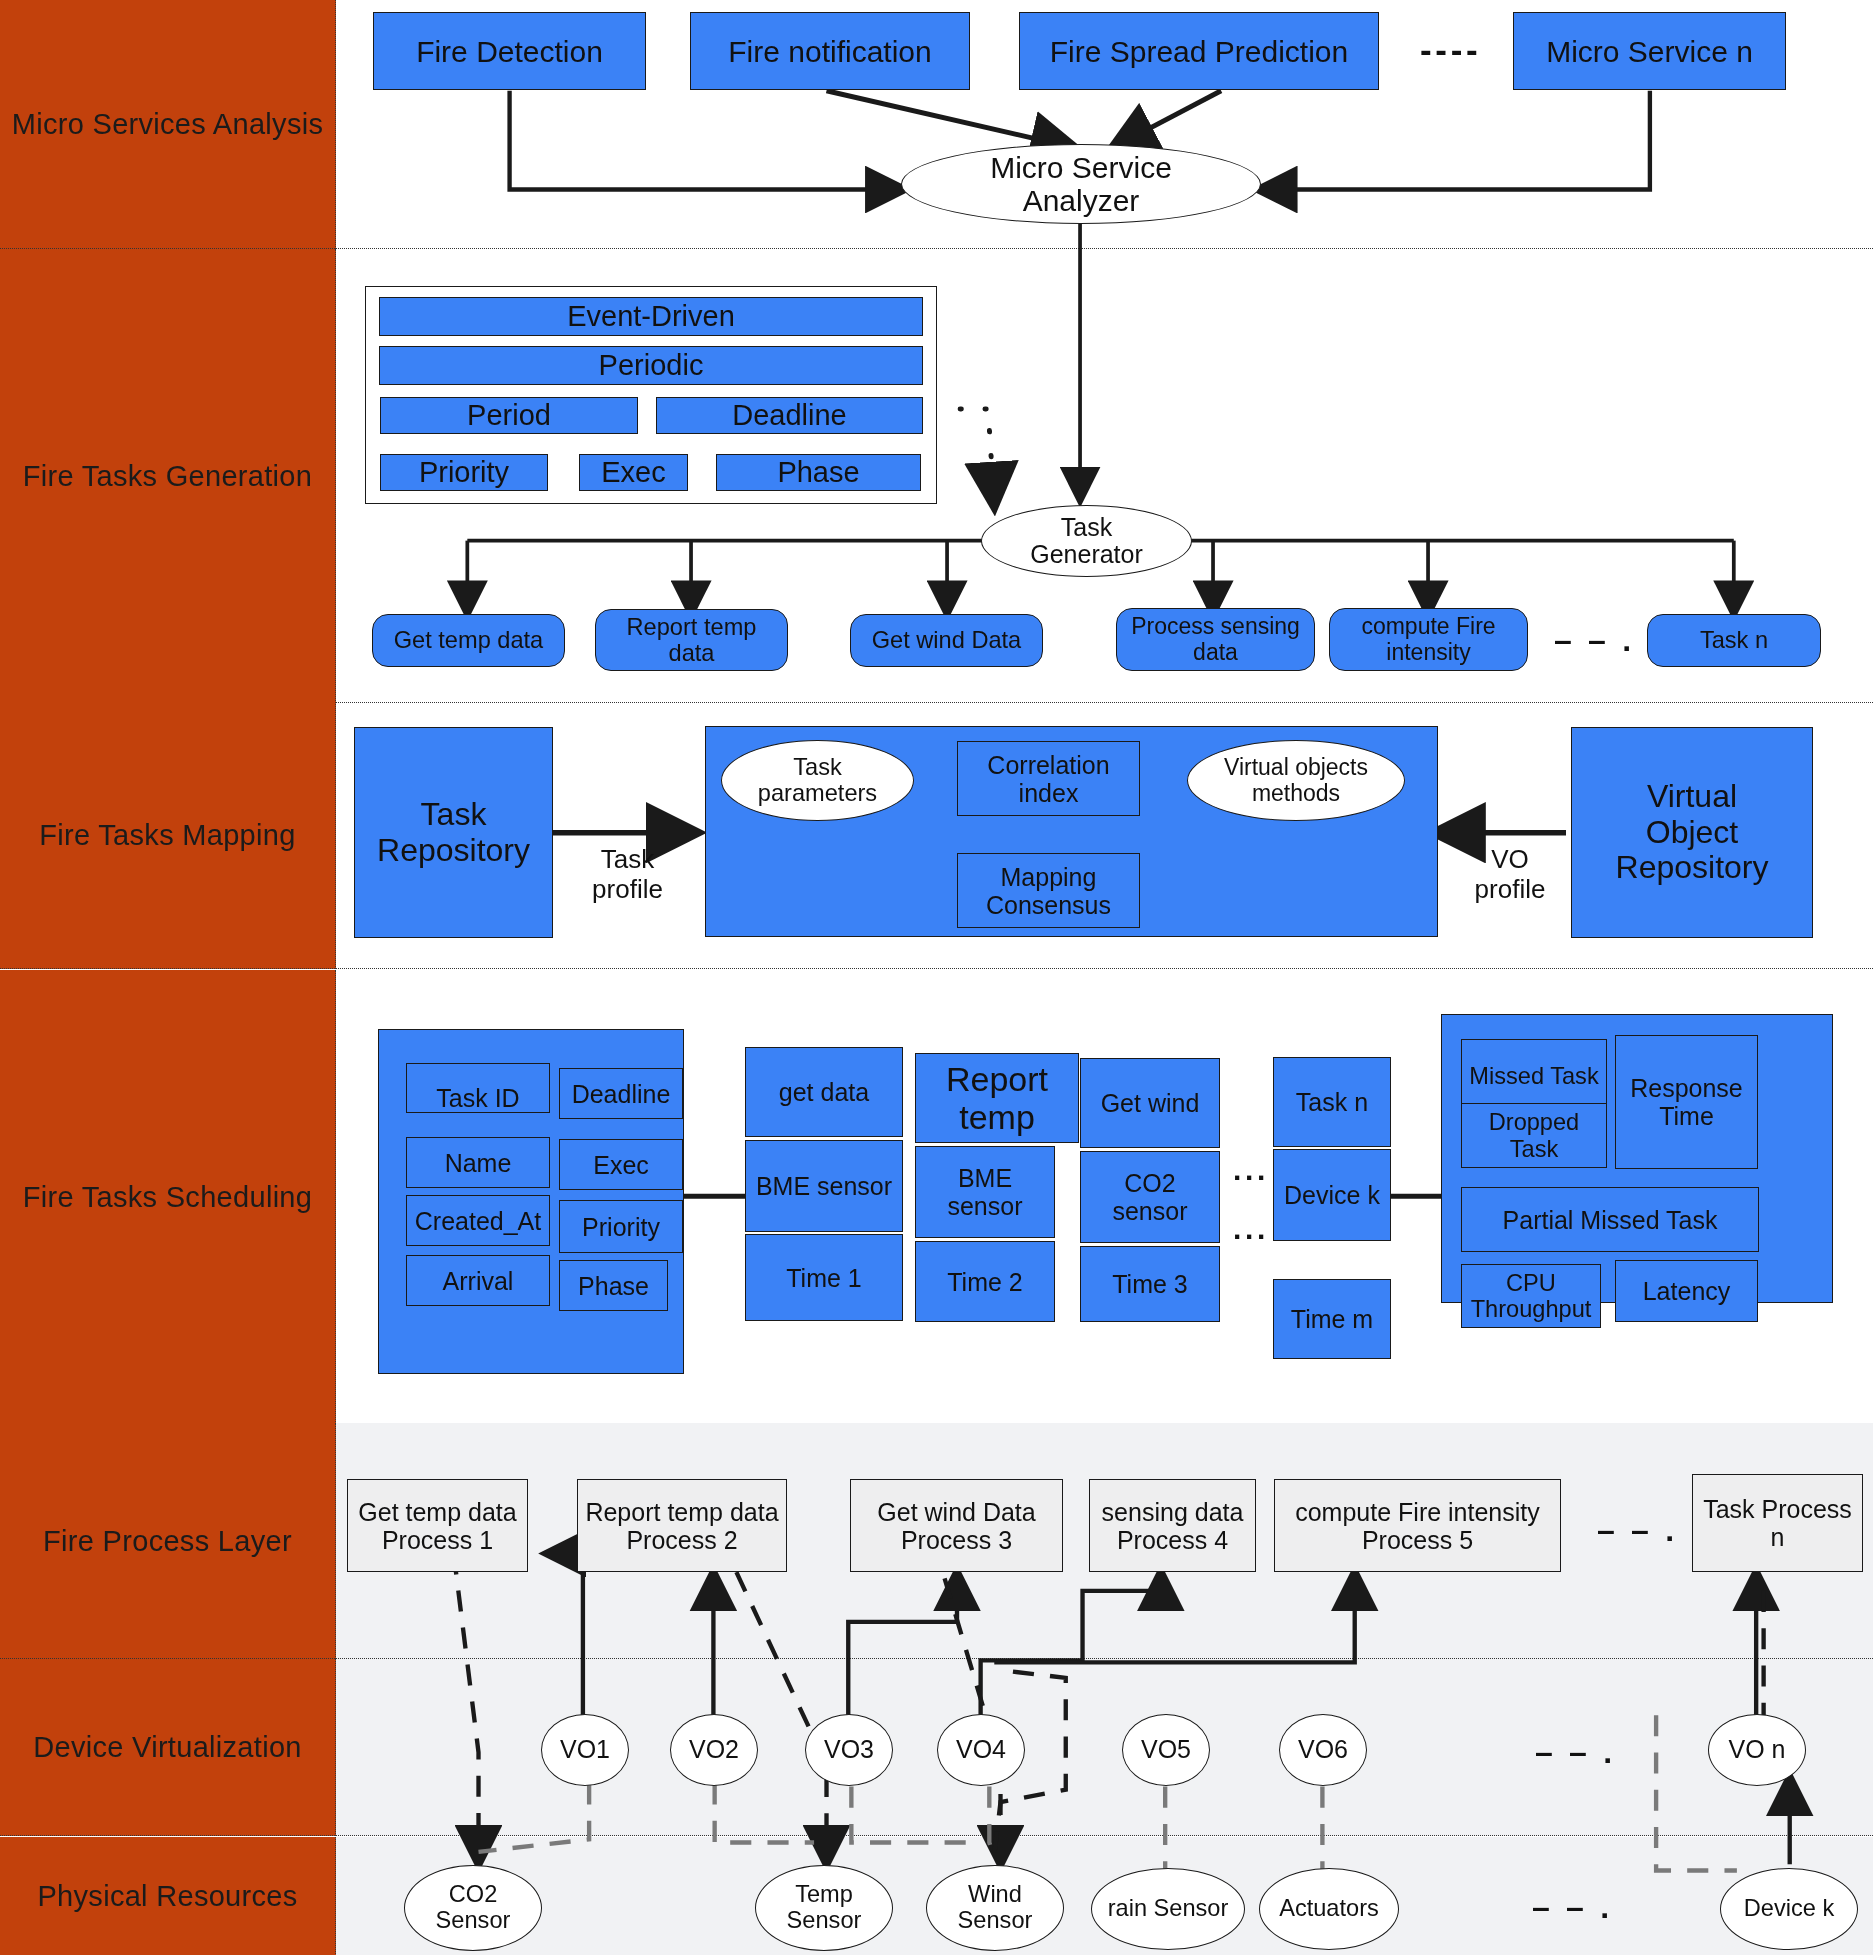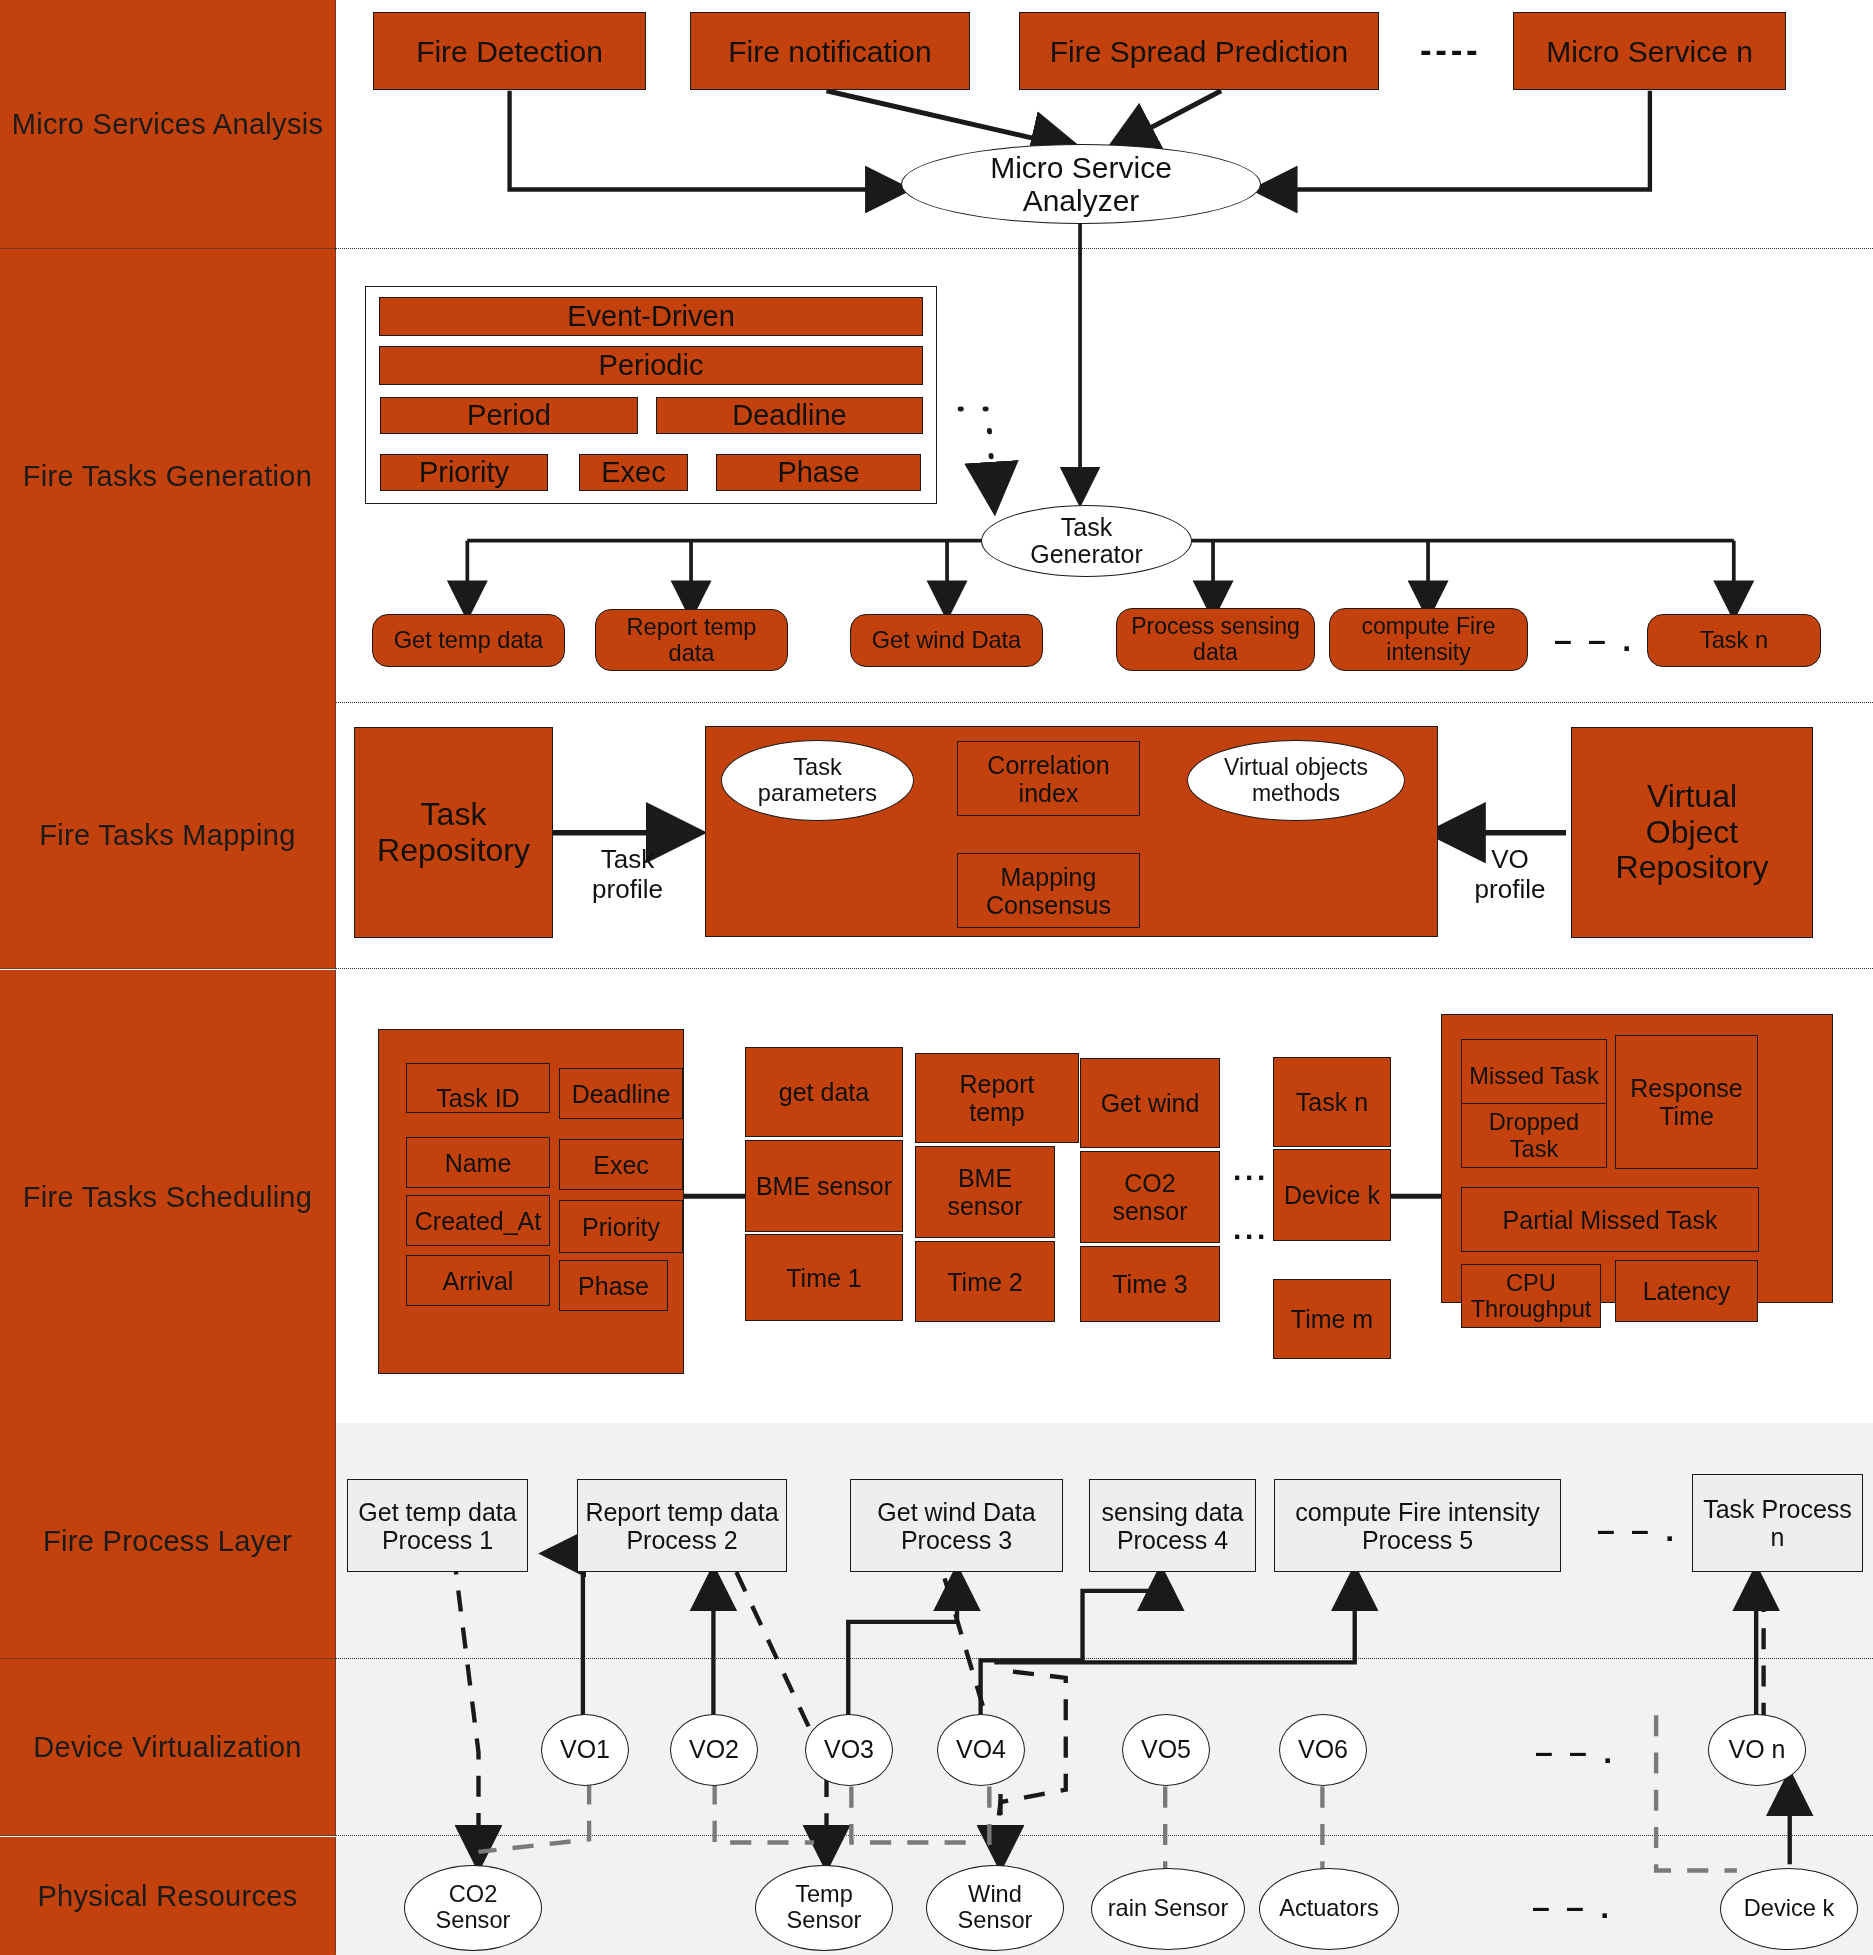--- a/index.html
+++ b/index.html
@@ -29,21 +29,21 @@
   .band.sep-bot::after {
     content:""; position:absolute; left:0; bottom:0; width:100%;
     border-bottom:1.9px dotted #333;
   }
   .band .body-cell.shaded { background:#f1f2f4; }
 
   
   .box {
     position:absolute;
     border:1.9px solid #1a1a1a;
-    background:#c2410c;
+    background:#3b82f6;
     display:flex; align-items:center; justify-content:center;
     text-align:center;
     font-family:"Liberation Sans", sans-serif;
     color:#111; line-height:1.12;
   }
   .box.thin { border-width:1.2px; }
   .box.shade { background:#eeeeef; }
   .box.round { border-radius:16px; }
   .ellipse {
     position:absolute;
@@ -313,21 +313,21 @@
   <div class="box thin" style="left:745px;top:1047px;width:158px;height:90px;font-size:25px;white-space:pre-line;">
     <span>get data</span>
   </div>
   <div class="box thin" style="left:745px;top:1140px;width:158px;height:92px;font-size:25px;white-space:pre-line;">
     <span>BME sensor</span>
   </div>
   <div class="box thin" style="left:745px;top:1234px;width:158px;height:87px;font-size:25px;">
     <span>Time 1</span>
   </div>
 
-  <div class="box thin" style="left:915px;top:1053px;width:164px;height:90px;font-size:25px;white-space:pre-line;">
+  <div class="box thin" style="left:915px;top:1053px;width:164px;height:90px;font-size:34px;white-space:pre-line;">
     <span>Report
 temp</span>
   </div>
   <div class="box thin" style="left:915px;top:1146px;width:140px;height:92px;font-size:25px;white-space:pre-line;">
     <span>BME
 sensor</span>
   </div>
   <div class="box thin" style="left:915px;top:1241px;width:140px;height:81px;font-size:25px;">
     <span>Time 2</span>
   </div>

